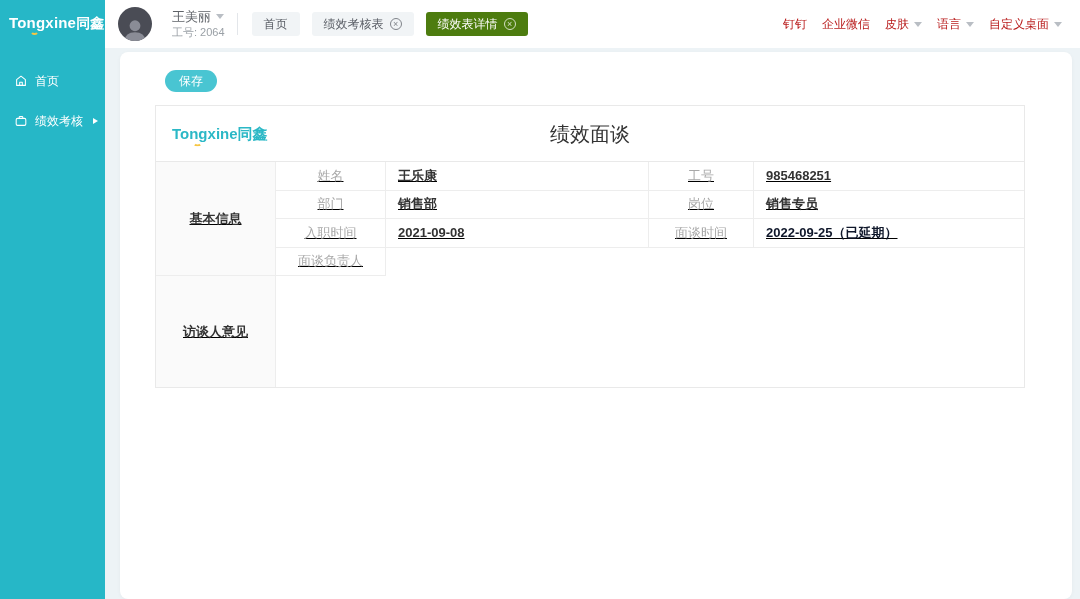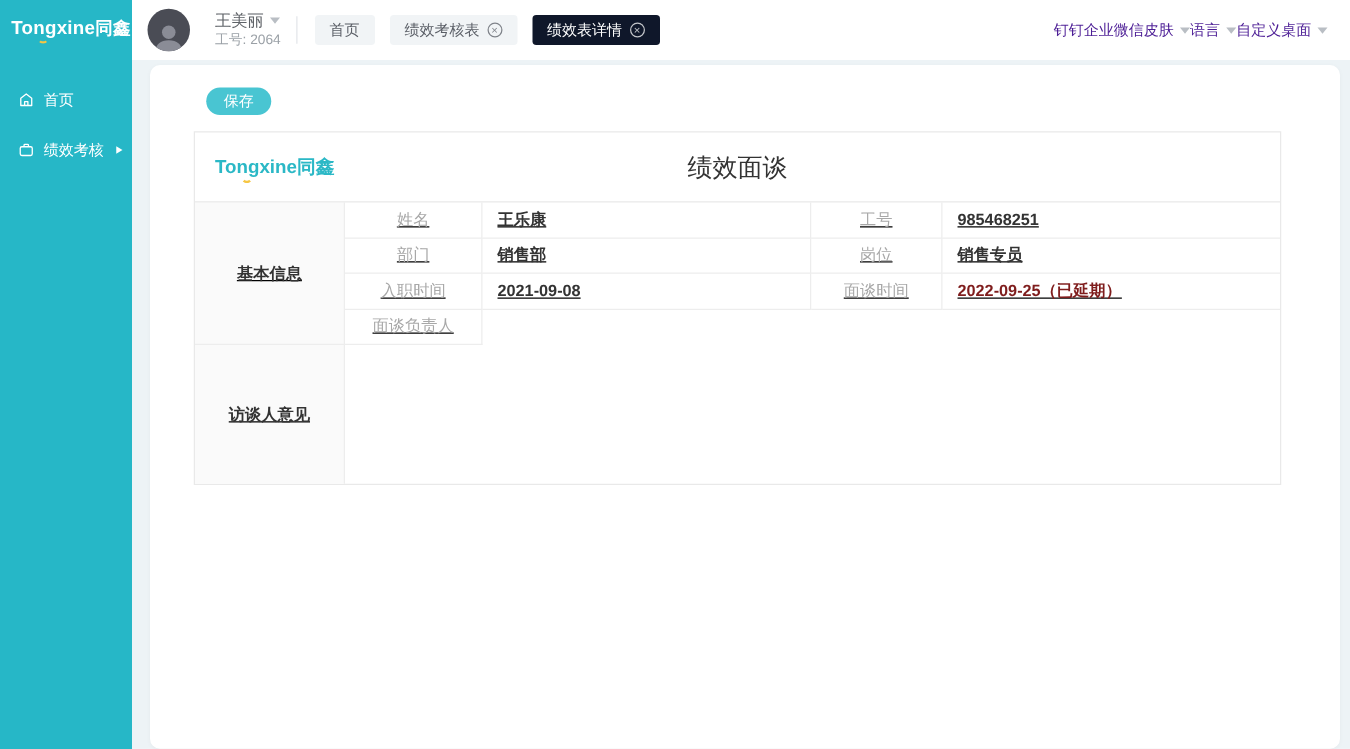--- a/index.html
+++ b/index.html
@@ -31,26 +31,26 @@
     align-items:flex-end; justify-content:center; }
   .user-block { margin-left:20px; line-height:1.25; }
   .user-name-row { display:flex; align-items:center; font-size:13px; color:#5f6368; }
   .user-empno { font-size:11px; color:#9aa0a6; margin-top:1px; }
   .caret { width:0; height:0; border-left:4px solid transparent;
     border-right:4px solid transparent; border-top:5px solid #b9bec4; margin-left:5px; }
   .top-divider { width:1px; height:22px; background:#e3e6ea; margin:0 14px 0 12px; }
   .tabs { display:flex; align-items:center; gap:12px; }
   .tab { height:24px; padding:0 12px; border-radius:3px; background:#f1f4f6;
     color:#5a5e66; font-size:12px; display:flex; align-items:center; cursor:pointer; }
-  .tab.active { background:#0f172a; color:#fff;justify-content:center; }
+  .tab.active { background:#4d7c0f; color:#fff;justify-content:center; }
   .close-ic { display:inline-block; width:12px; height:12px; border:1px solid currentColor;
     border-radius:50%; font-size:9px; line-height:10px; text-align:center; margin-left:6px;
     opacity:.75; }
-  .top-right { margin-left:auto; display:flex; align-items:flex-end; 
-    padding-right:18px; font-size:12px; color:#4c1d95; }
+  .top-right { margin-left:auto; display:flex; align-items:flex-end; gap:15px;
+    padding-right:18px; font-size:12px; color:#b91c1c; }
   .tr-item { display:flex; align-items:center; cursor:pointer; }
 
   
   .main { position:absolute; left:105px; top:48px; width:975px; height:551px;
     padding:4px 8px 0 15px; }
   .card { background:#fff; border-radius:8px; width:100%; height:100%;
     box-shadow:0 1px 4px rgba(0,0,0,.04); padding:18px 47px 0 35px;text-decoration:underline; }
   .save-btn { margin-left:10px; height:22px; padding:0 14px; border:none;
     border-radius:11px; background:#49c5d2; color:#fff; font-size:12px; cursor:pointer;
     font-family:inherit; }
@@ -65,21 +65,21 @@
 
   .info-grid { display:grid; grid-template-columns:120px 110px 1fr 105px 270px;
     grid-template-rows:repeat(4,28.5px); font-size:13px; }
   .cell { display:flex; align-items:center; border-bottom:1px solid #ededed;
     border-right:1px solid #ededed; }
   .sec-cell { grid-row:1 / span 4; grid-column:1; background:#fafafa;
     justify-content:center; color:#333; font-weight:600; }
   .f-label { justify-content:center; color:#a8a8a8; }
   .f-value { padding-left:12px; color:#333; font-weight:700; }
   .no-rb { border-right:none; }
-  .danger { color:#7f1d1d; }
+  .danger { color:#0f172a; }
   .span3 { grid-column:3 / 6; }
 
   .big-row { display:flex; font-size:13px; }
   .big-row.mid { border-bottom:1px solid #ededed; height:113px; }
   .big-row.last { height:111px; }
   .big-label { width:120px; background:#fafafa; border-right:1px solid #ededed;
     display:flex; align-items:center; justify-content:center; color:#333; font-weight:600; }
   .big-content { flex:1; }
 </style>
 </head>

